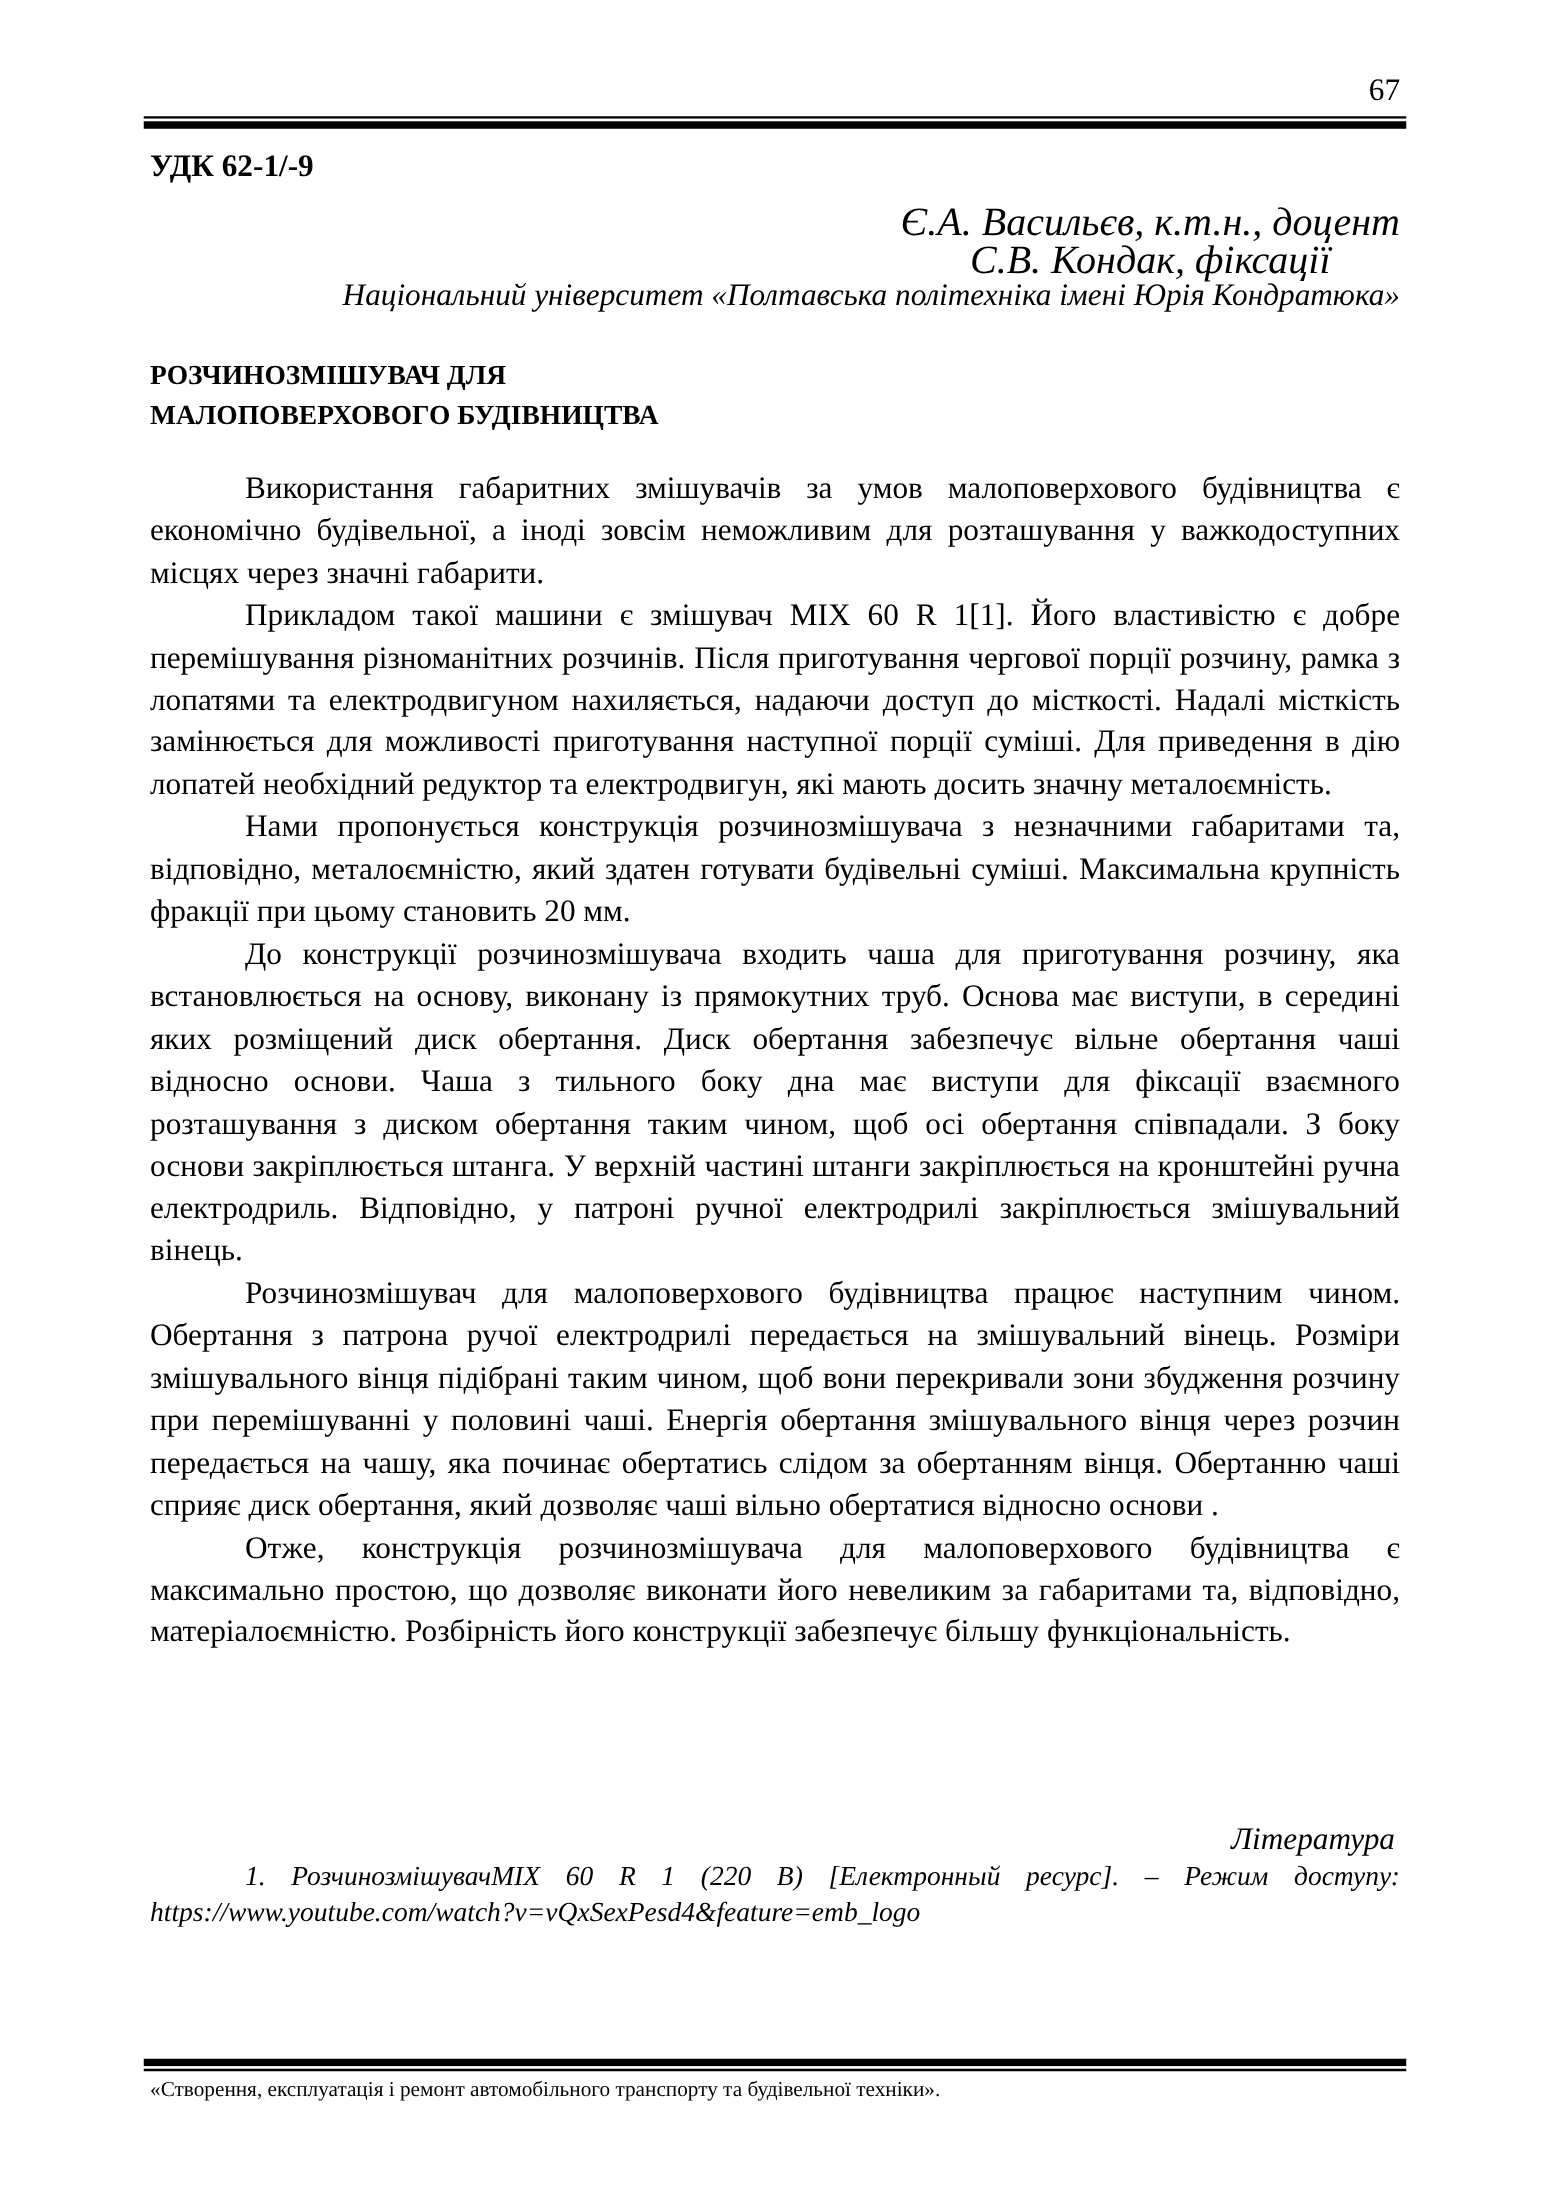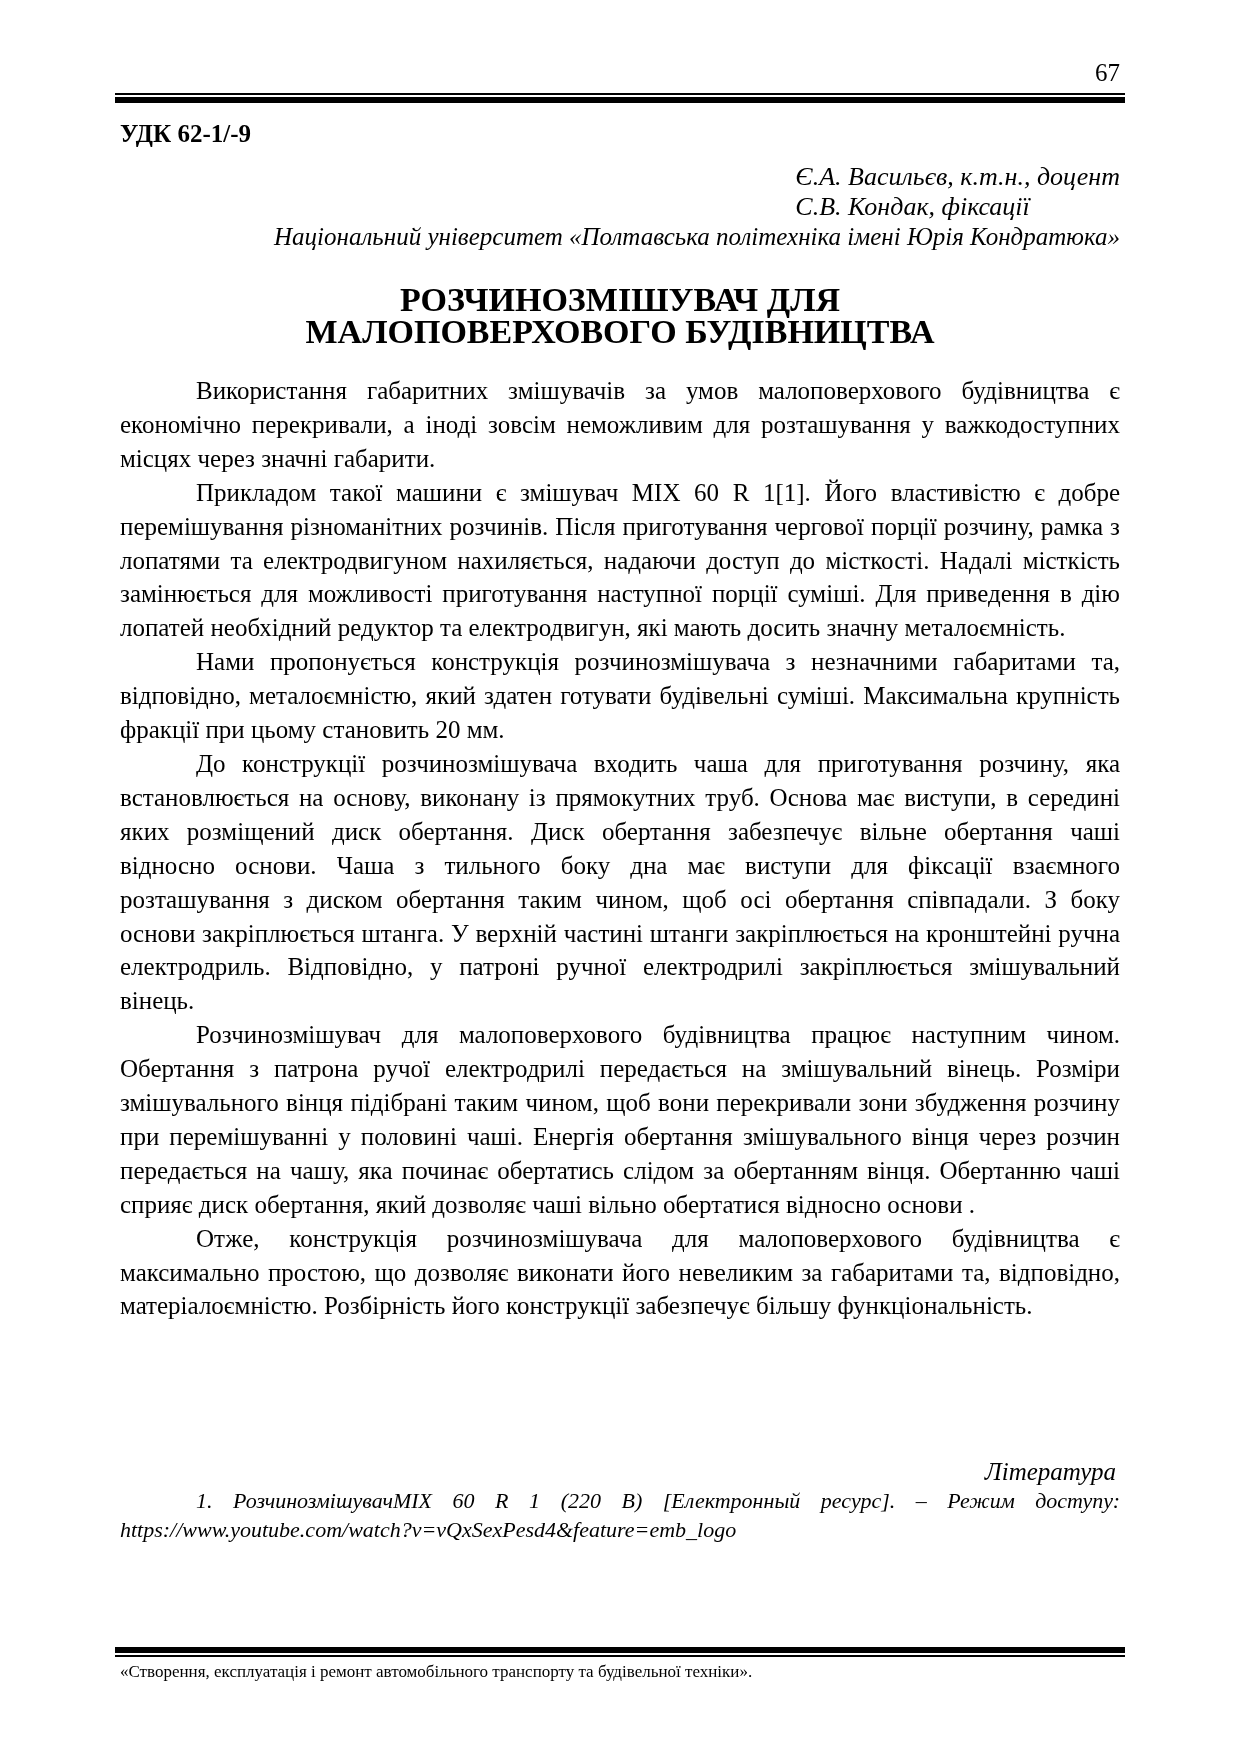--- a/index.html
+++ b/index.html
@@ -4,23 +4,23 @@
 <style>
   html, body { margin:0; padding:0; background:#ffffff; }
   body { width:1240px; height:1754px; position:relative; overflow:hidden;
          font-family:"Liberation Serif", "DejaVu Serif", serif; color:#000; }
   .page-num { position:absolute; top:58px; right:120px; font-size:25px; line-height:30px; }
   .rule { position:absolute; left:115px; width:1010px; }
   .rule .thin { height:2px; background:#000; }
   .rule .gap { height:2px; background:#fff; }
   .rule .thick { height:6px; background:#000; }
   .udk { position:absolute; left:120px; top:119px; font-size:25px; font-weight:bold; line-height:30px; }
-  .authors { position:absolute; right:120px; top:162px; text-align:left; font-style:italic; font-size:26px; line-height:30px; }
+  .authors { position:absolute; right:120px; top:162px; text-align:center; font-style:italic; font-size:32px; line-height:30px; }
   .affil { position:absolute; left:107px; right:120px; top:222px; text-align:right; font-style:italic; font-size:25px; line-height:30px; white-space:nowrap; }
-  .title { position:absolute; left:120px; right:120px; top:284px; text-align:center; font-weight:bold; font-size:34px; line-height:32px; }
+  .title { position:absolute; left:120px; right:120px; top:284px; text-align:left; font-weight:bold; font-size:22px; line-height:32px; }
   .body { position:absolute; left:120px; width:1000px; top:374px; font-size:25px; line-height:33.9px; }
   .body p { margin:0; text-align:justify; text-indent:76px; }
   .lit-head { position:absolute; left:116px; width:1000px; top:1457px; text-align:right; font-style:italic; font-size:25px; line-height:30px; }
   .ref { position:absolute; left:120px; width:1000px; top:1486px; font-style:italic; font-size:22px; line-height:29px; text-align:justify; text-indent:76px; }
   .footer-text { position:absolute; left:120px; top:1662px; font-size:17px; line-height:20px; }
 </style>
 </head>
 <body>
 
 <div class="page-num">67</div>
@@ -39,21 +39,21 @@
 </div>
 
 <div class="affil">Національний університет «Полтавська політехніка імені Юрія Кондратюка»</div>
 
 <div class="title">
   <div>РОЗЧИНОЗМІШУВАЧ ДЛЯ</div>
   <div>МАЛОПОВЕРХОВОГО БУДІВНИЦТВА</div>
 </div>
 
 <div class="body">
-  <p>Використання габаритних змішувачів за умов малоповерхового будівництва є економічно перекривали, а іноді зовсім неможливим для розташування у важкодоступних місцях через значні габарити.</p>
+  <p>Використання габаритних змішувачів за умов малоповерхового будівництва є економічно будівельної, а іноді зовсім неможливим для розташування у важкодоступних місцях через значні габарити.</p>
   <p>Прикладом такої машини є змішувач MIX 60 R 1[1]. Його властивістю є добре перемішування різноманітних розчинів. Після приготування чергової порції розчину, рамка з лопатями та електродвигуном нахиляється, надаючи доступ до місткості. Надалі місткість замінюється для можливості приготування наступної порції суміші. Для приведення в дію лопатей необхідний редуктор та електродвигун, які мають досить значну металоємність.</p>
   <p>Нами пропонується конструкція розчинозмішувача з незначними габаритами та, відповідно, металоємністю, який здатен готувати будівельні суміші. Максимальна крупність фракції при цьому становить 20 мм.</p>
   <p>До конструкції розчинозмішувача входить чаша для приготування розчину, яка встановлюється на основу, виконану із прямокутних труб. Основа має виступи, в середині яких розміщений диск обертання. Диск обертання забезпечує вільне обертання чаші відносно основи. Чаша з тильного боку дна має виступи для фіксації взаємного розташування з диском обертання таким чином, щоб осі обертання співпадали. З боку основи закріплюється штанга. У верхній частині штанги закріплюється на кронштейні ручна електродриль. Відповідно, у патроні ручної електродрилі закріплюється змішувальний вінець.</p>
   <p>Розчинозмішувач для малоповерхового будівництва працює наступним чином. Обертання з патрона ручої електродрилі передається на змішувальний вінець. Розміри змішувального вінця підібрані таким чином, щоб вони перекривали зони збудження розчину при перемішуванні у половині чаші. Енергія обертання змішувального вінця через розчин передається на чашу, яка починає обертатись слідом за обертанням вінця. Обертанню чаші сприяє диск обертання, який дозволяє чаші вільно обертатися відносно основи .</p>
   <p>Отже, конструкція розчинозмішувача для малоповерхового будівництва є максимально простою, що дозволяє виконати його невеликим за габаритами та, відповідно, матеріалоємністю. Розбірність його конструкції забезпечує більшу функціональність.</p>
 </div>
 
 <div class="lit-head">Література</div>
 <div class="ref">1.  РозчинозмішувачMIX 60 R 1 (220 В) [Електронный ресурс]. – Режим доступу: https://www.youtube.com/watch?v=vQxSexPesd4&amp;feature=emb_logo</div>
 

